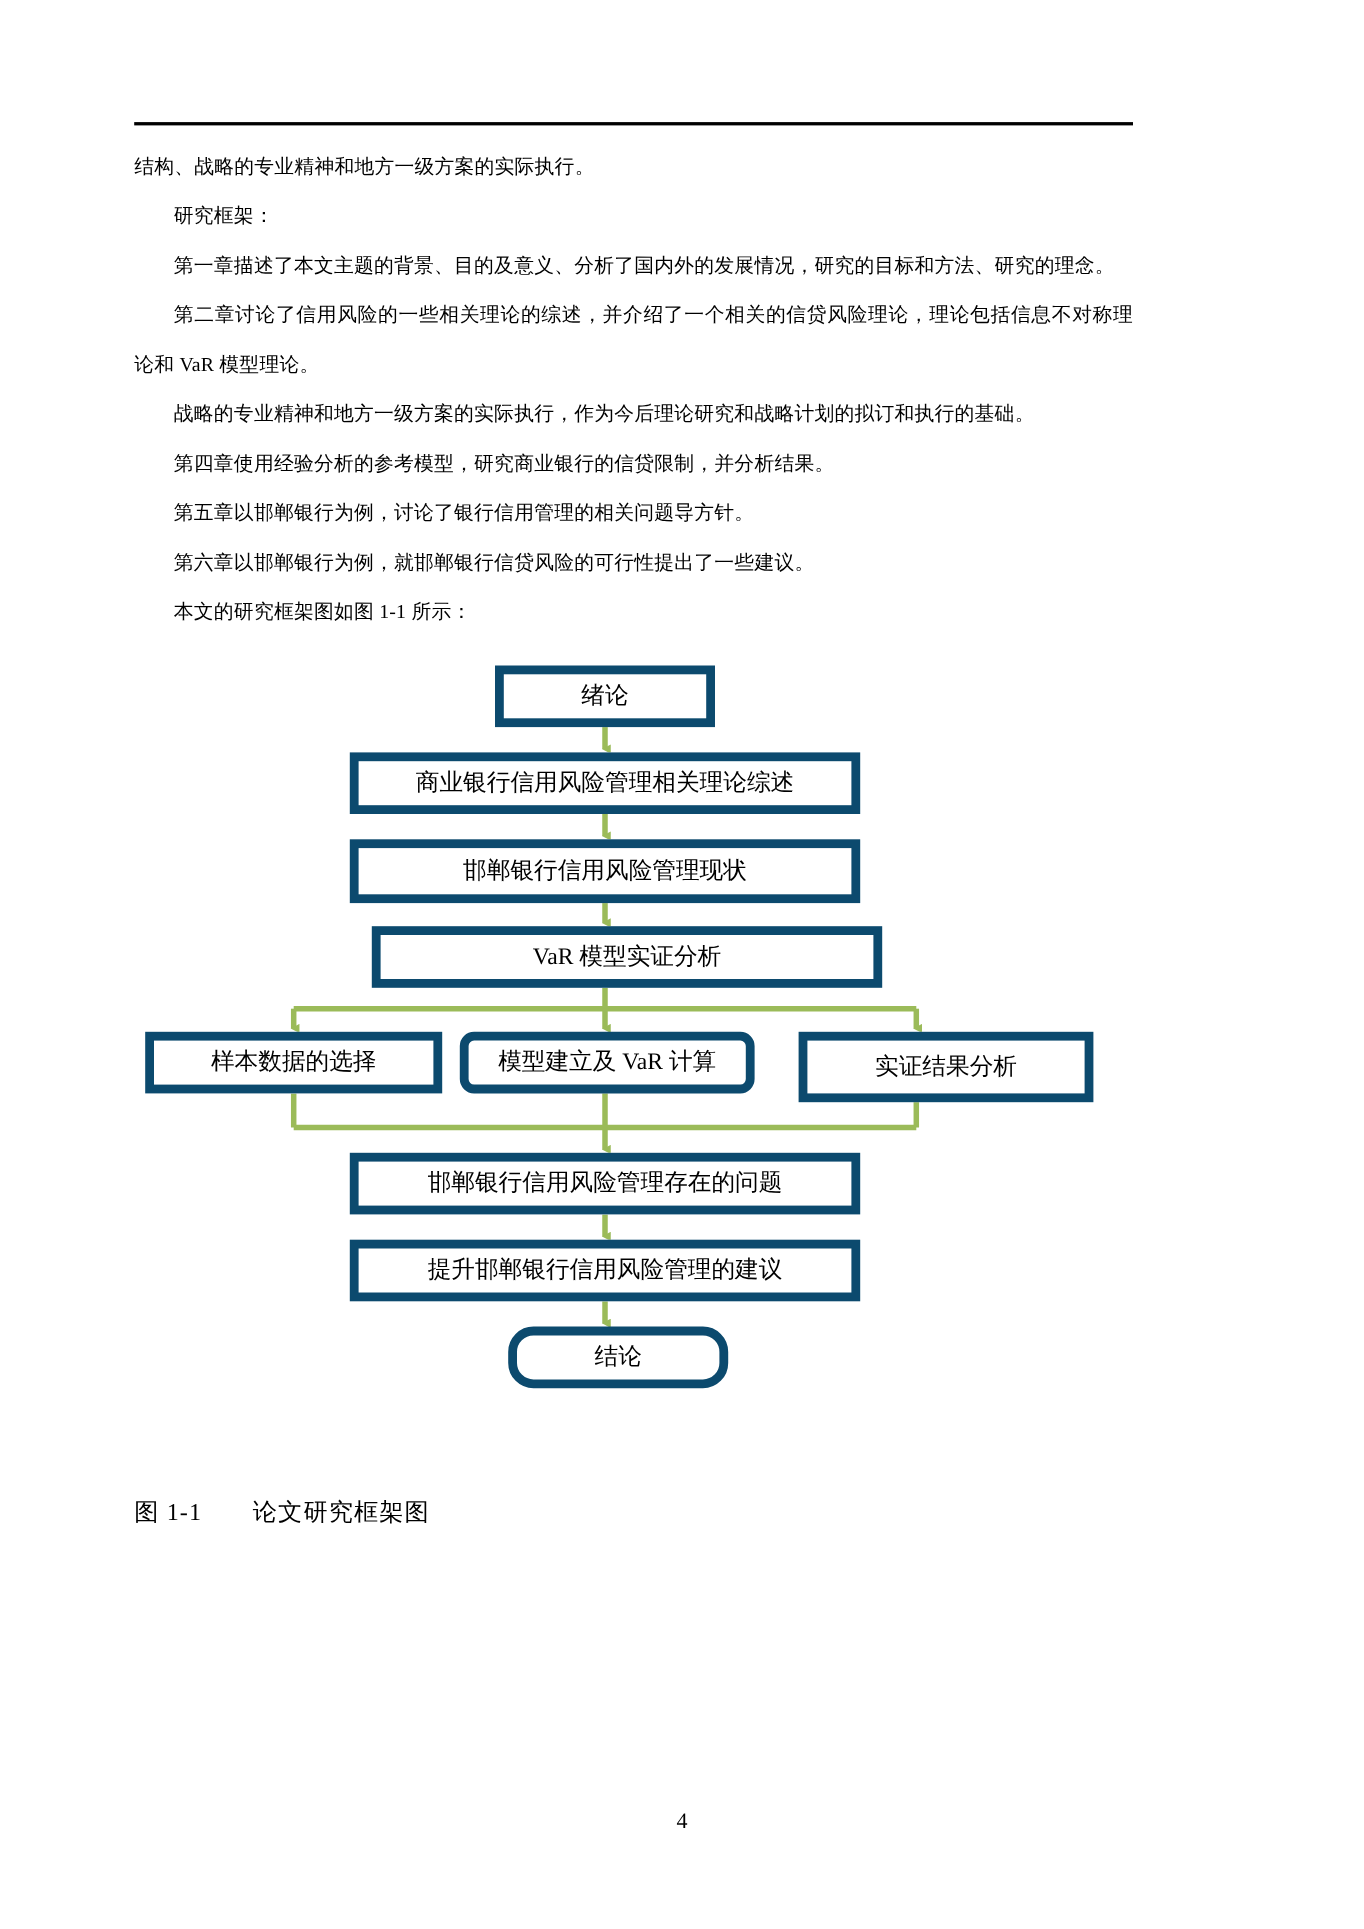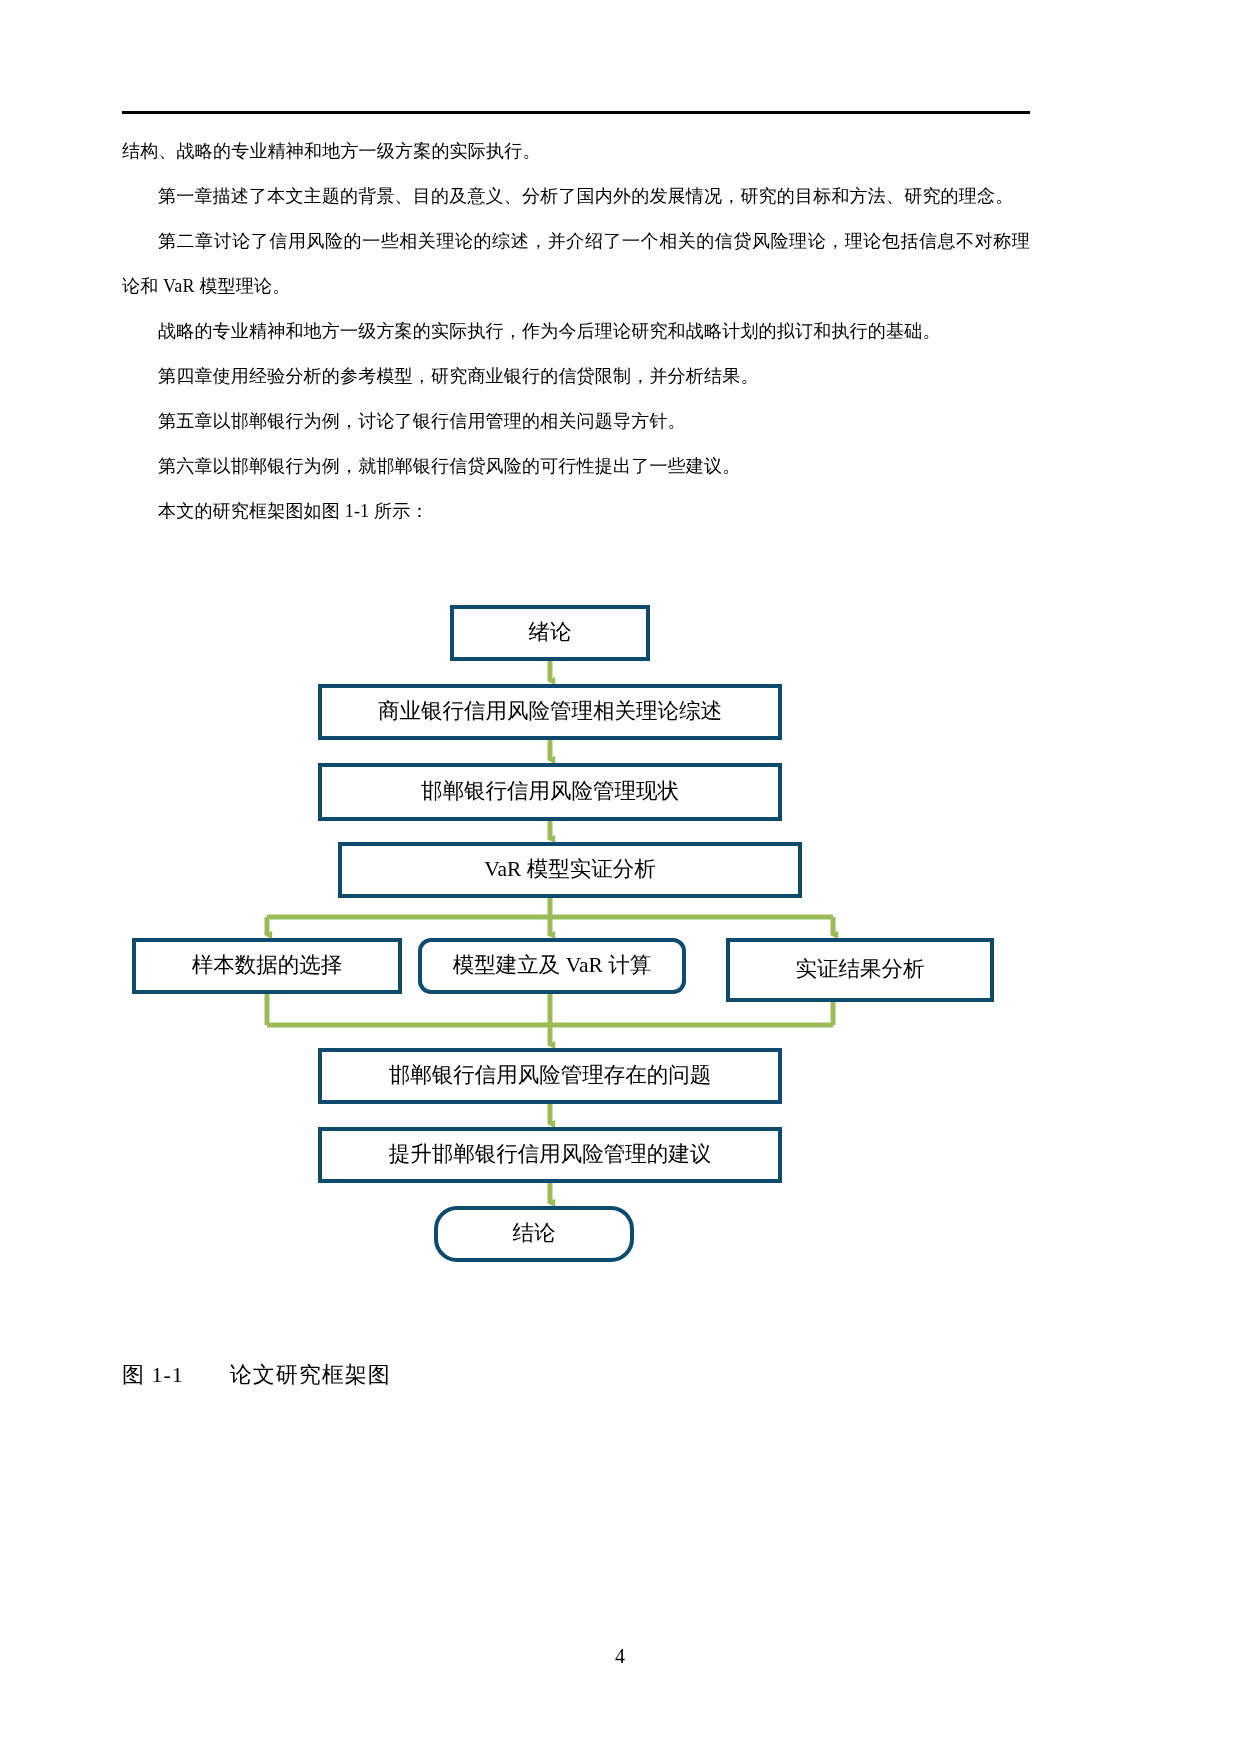--- a/index.html
+++ b/index.html
@@ -57,21 +57,21 @@
   .flow {
     position: absolute;
     left: 122px;
     top: 605px;
     width: 908px;
     height: 680px;
   }
   .node {
     position: absolute;
     box-sizing: border-box;
-    border: 4px solid #0c4a6e;
+    border: 8px solid #0c4a6e;
     background: #FFFFFF;
     color: #000000;
     font-size: 21.5px;
     line-height: 1;
     display: flex;
     align-items: center;
     justify-content: center;
     text-align: center;
     font-family: "Liberation Serif", "DejaVu Serif", serif;
   }
@@ -106,20 +106,21 @@
 </style>
 </head>
 <body>
 
 <div class="page">
 
   <div class="header-rule"></div>
 
   <div class="body-text">
     <p>结构、战略的专业精神和地方一级方案的实际执行。</p>
+    <p class="indent">研究框架：</p>
     <p class="indent">第一章描述了本文主题的背景、目的及意义、分析了国内外的发展情况，研究的目标和方法、研究的理念。</p>
     <p class="indent">第二章讨论了信用风险的一些相关理论的综述，并介绍了一个相关的信贷风险理论，理论包括信息不对称理论和 VaR 模型理论。</p>
     <p class="indent">战略的专业精神和地方一级方案的实际执行，作为今后理论研究和战略计划的拟订和执行的基础。</p>
     <p class="indent">第四章使用经验分析的参考模型，研究商业银行的信贷限制，并分析结果。</p>
     <p class="indent">第五章以邯郸银行为例，讨论了银行信用管理的相关问题导方针。</p>
     <p class="indent">第六章以邯郸银行为例，就邯郸银行信贷风险的可行性提出了一些建议。</p>
     <p class="indent">本文的研究框架图如图 1-1 所示：</p>
   </div>
 
   <div class="flow">
@@ -187,21 +188,21 @@
     </div>
 
     <div class="node" style="left:196px; top:443px; width:464px; height:56px;">
       <span>邯郸银行信用风险管理存在的问题</span>
     </div>
 
     <div class="node" style="left:196px; top:522px; width:464px; height:56px;">
       <span>提升邯郸银行信用风险管理的建议</span>
     </div>
 
-    <div class="node" style="left:312px; top:601px; width:200px; height:56px;border-radius:23px;">
+    <div class="node" style="left:340px; top:601px; width:200px; height:56px;border-radius:23px;">
       <span>结论</span>
     </div>
 
   </div>
 
   <div class="caption">
     <span>图 1-1</span><span class="cap-gap"></span><span>论文研究框架图</span>
   </div>
 
   <div class="page-number">4</div>

